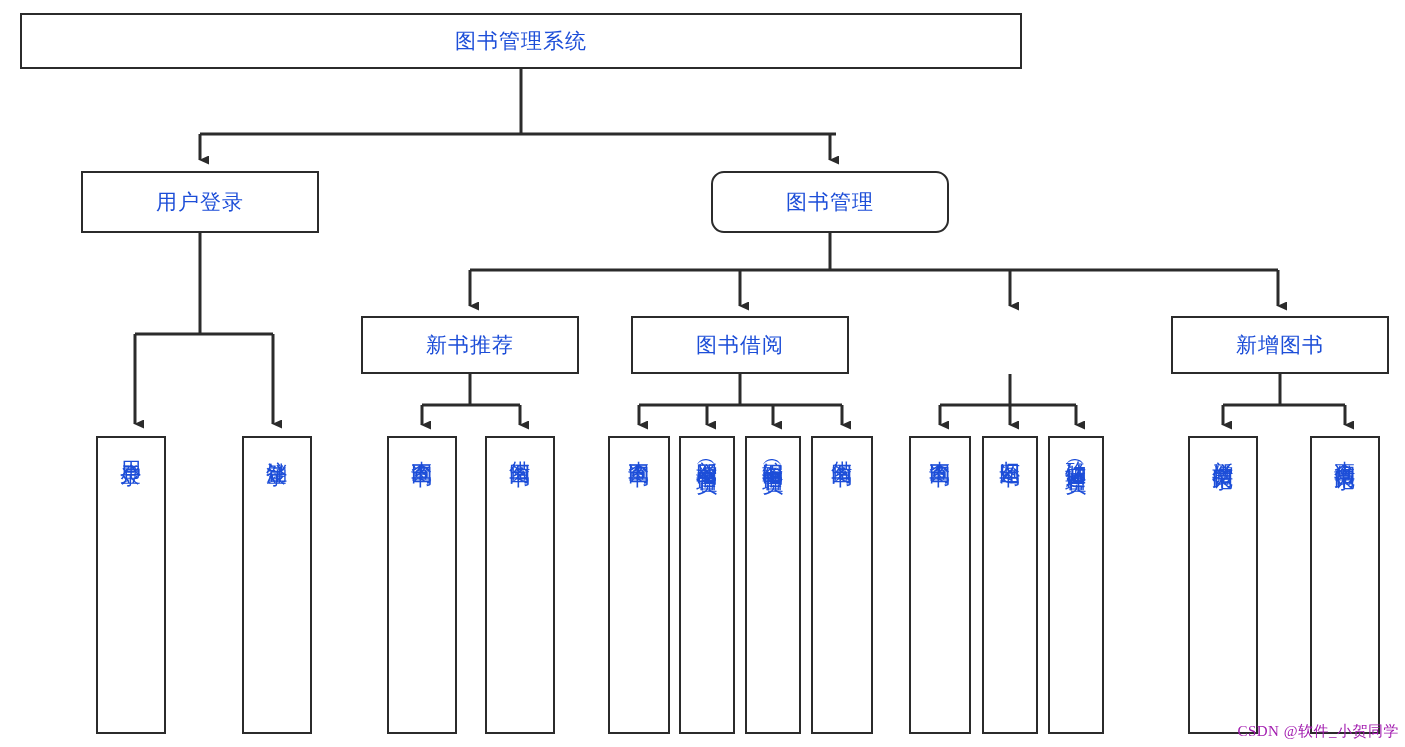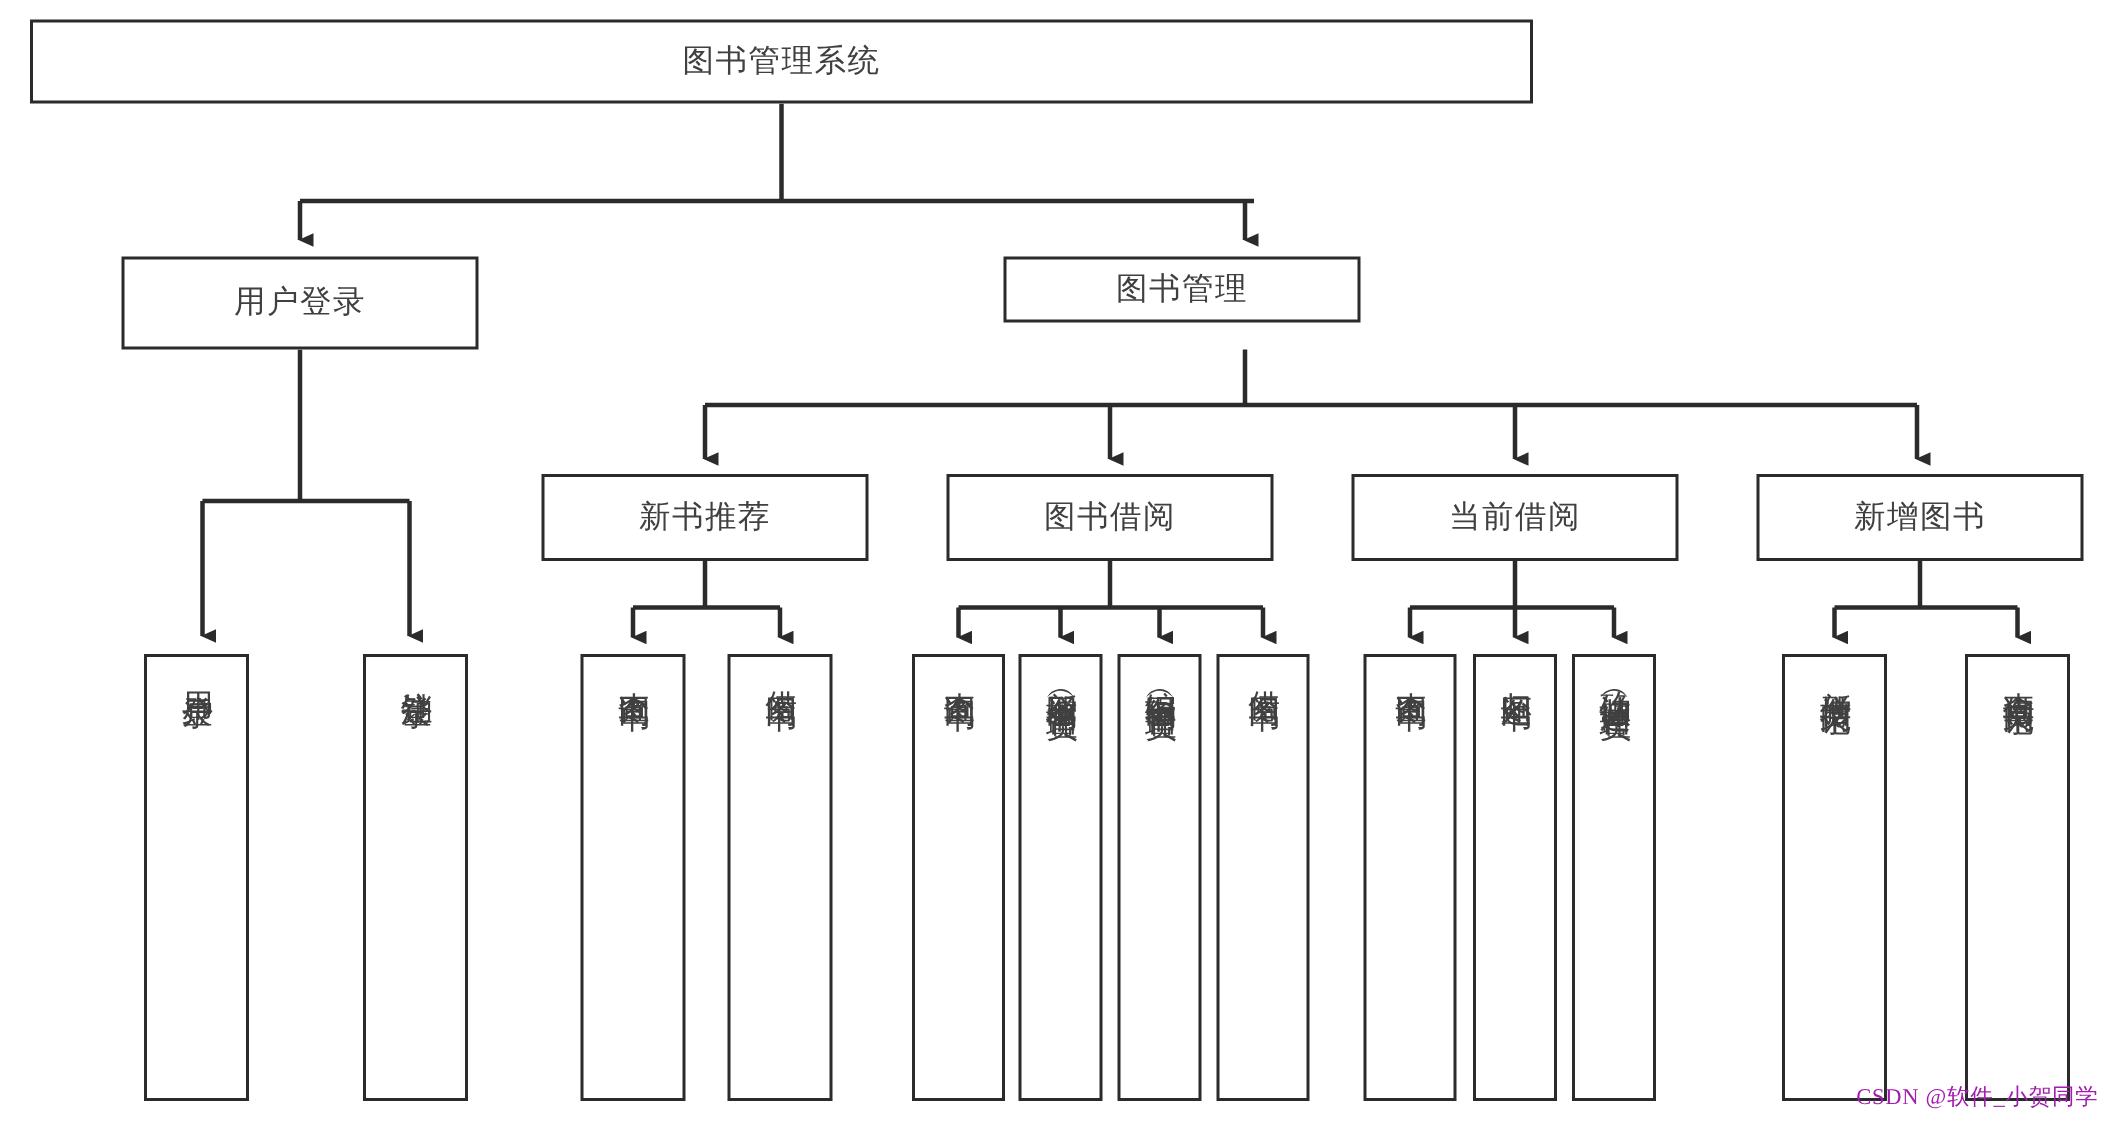--- a/index.html
+++ b/index.html
@@ -1,21 +1,21 @@
 <!DOCTYPE html>
 <html><head>
 <meta charset="utf-8">
 <style>
   html,body{margin:0;padding:0;background:#ffffff;}
   body{width:1405px;height:747px;font-family:"Liberation Sans","DejaVu Sans",sans-serif;overflow:hidden;}
   #diagram-root{position:relative;width:1405px;height:747px;background:#fff;}
   svg.edges{position:absolute;left:0;top:0;width:1405px;height:747px;}
   .node{position:absolute;box-sizing:border-box;border:2.5px solid #2b2b2b;background:#ffffff;
         display:flex;align-items:center;justify-content:center;}
-  .node .label{color:#404040;letter-spacing:1px;line-height:1.12;text-align:center;}
+  .node .label{color:#1d4ed8;letter-spacing:1px;line-height:1.12;text-align:center;}
   .node.horiz .label{font-size:21px;}
   .node.vert{align-items:flex-start;padding-top:6px;}
   .node.vert .label{writing-mode:vertical-rl;text-orientation:upright;font-size:21px;
         letter-spacing:2px;white-space:nowrap;}
   .watermark{position:absolute;right:6px;bottom:6px;font-size:15px;color:#a21caf;
         letter-spacing:.5px;white-space:nowrap;font-family:Liberation Serif, serif;}
 </style>
 </head>
 <body>
 
@@ -71,32 +71,29 @@
     </g>
   </svg>
 
   <div class="node horiz" style="left:20px;top:13px;width:1002px;height:56px;">
     <span class="label">图书管理系统</span>
   </div>
 
   <div class="node horiz" style="left:81px;top:171px;width:238px;height:62px;">
     <span class="label">用户登录</span>
   </div>
-  <div class="node horiz" style="left:669px;top:171px;width:238px;height:44px;">
+  <div class="node horiz" style="left:711px;top:171px;width:238px;height:62px;border-radius:13px;">
     <span class="label">图书管理</span>
   </div>
 
   <div class="node horiz" style="left:631px;top:316px;width:218px;height:58px;">
     <span class="label">图书借阅</span>
   </div>
   <div class="node horiz" style="left:361px;top:316px;width:218px;height:58px;">
     <span class="label">新书推荐</span>
-  </div>
-  <div class="node horiz" style="left:901px;top:316px;width:218px;height:58px;">
-    <span class="label">当前借阅</span>
   </div>
   <div class="node horiz" style="left:1171px;top:316px;width:218px;height:58px;">
     <span class="label">新增图书</span>
   </div>
 
   <div class="node vert" style="left:96px;top:436px;width:70px;height:298px;">
     <span class="label">用户登录</span>
   </div>
   <div class="node vert" style="left:242px;top:436px;width:70px;height:298px;">
     <span class="label">注销登录</span>

